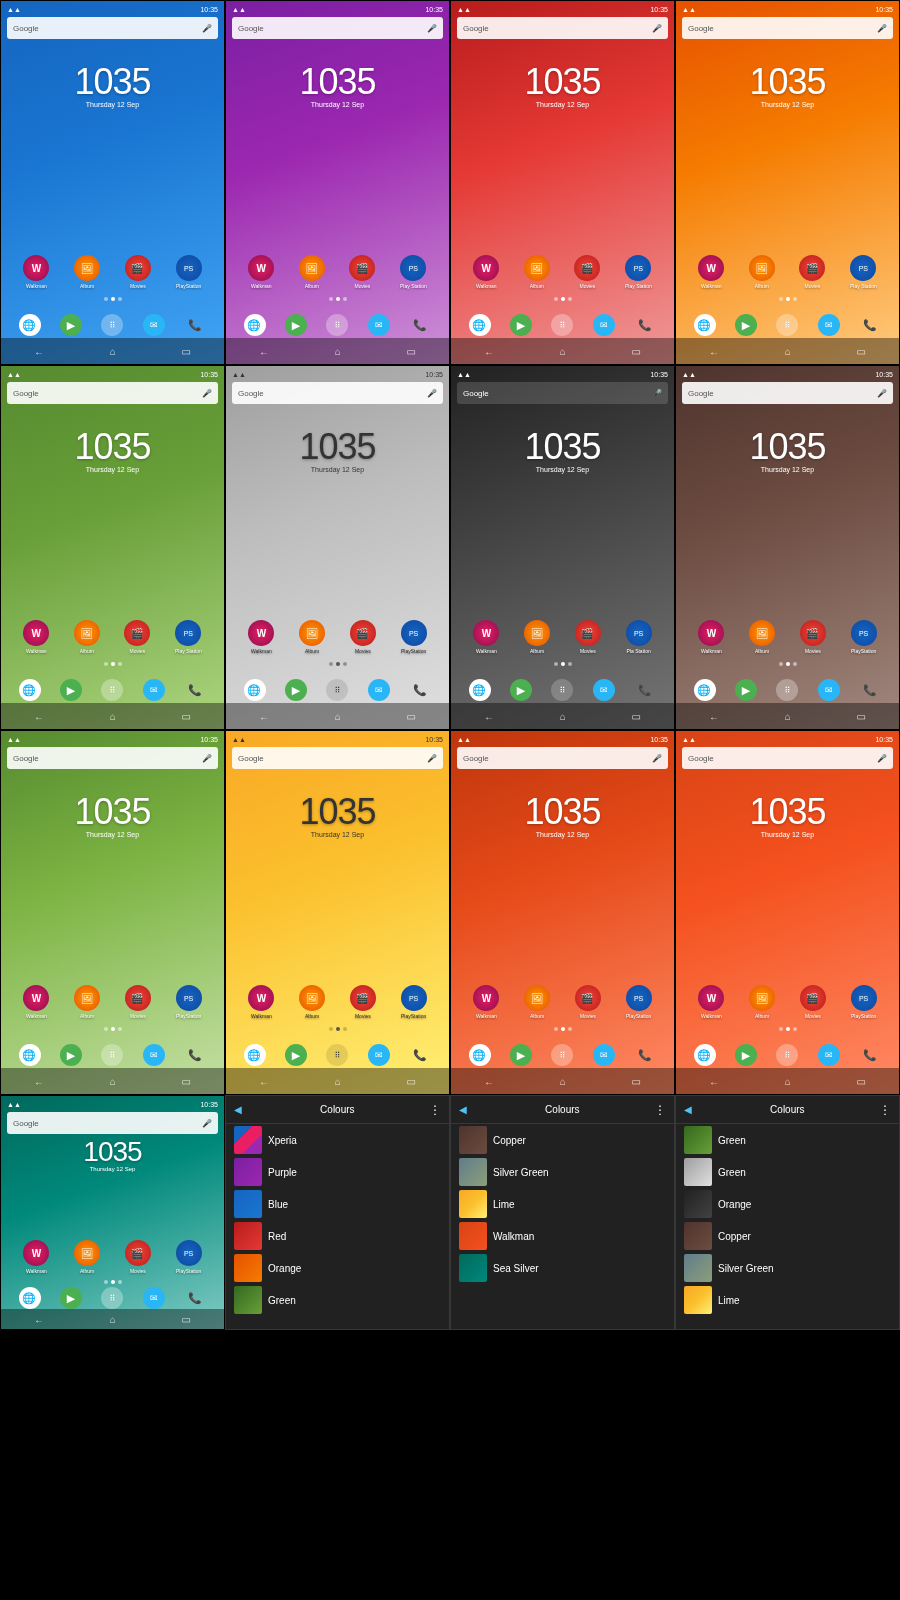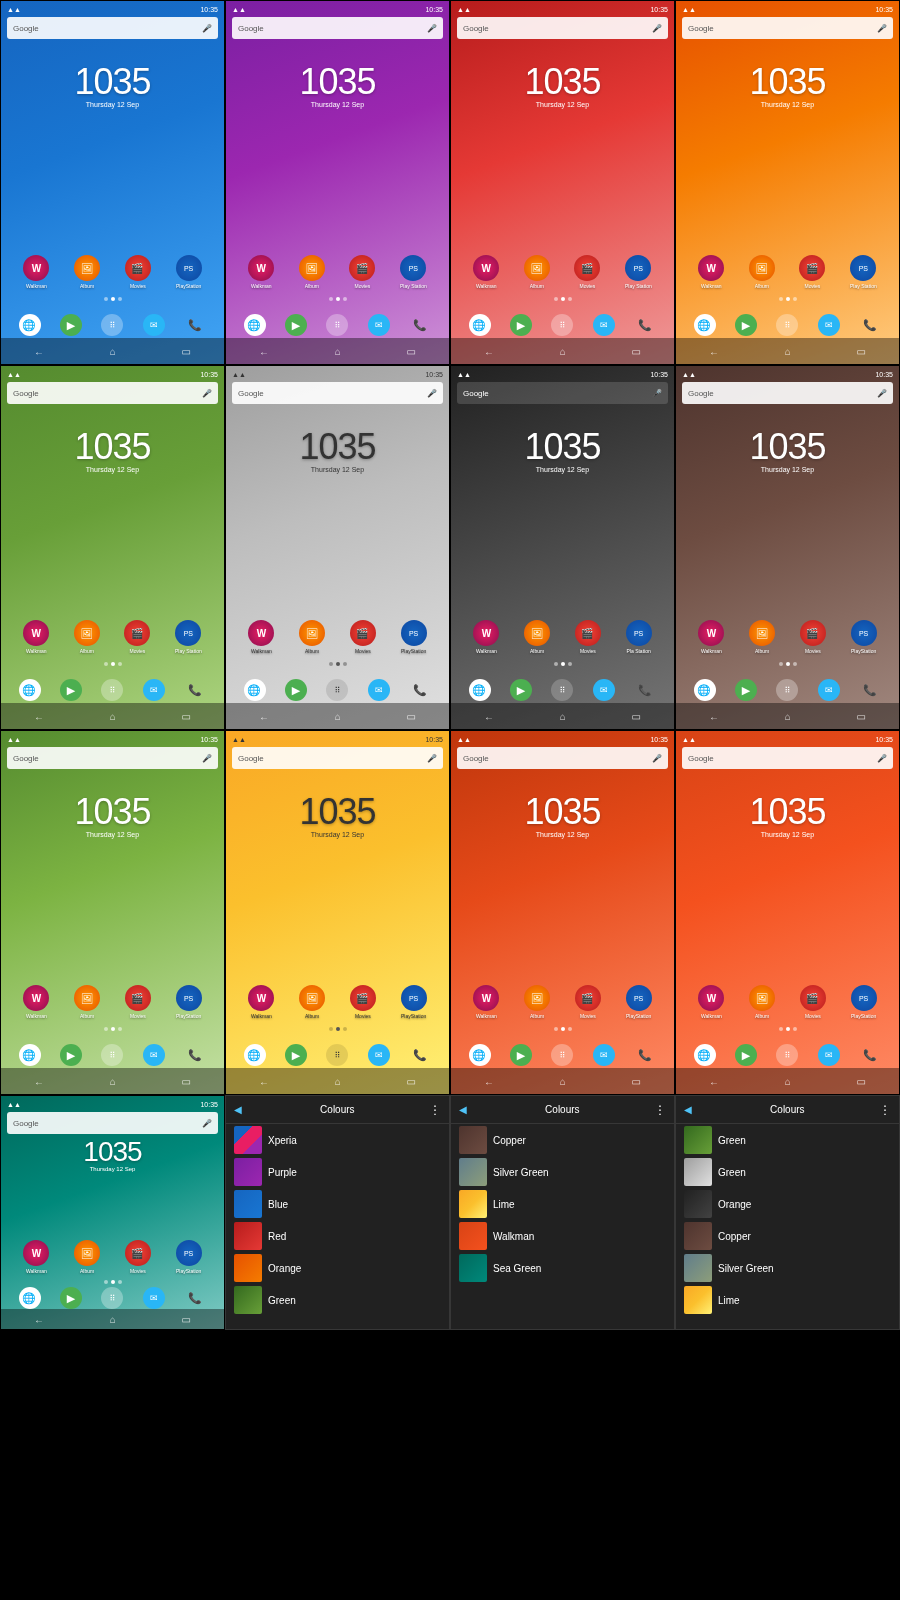--- a/index.html
+++ b/index.html
@@ -1064,21 +1064,21 @@
       <div class="color-item">
         <div class="color-swatch" style="background:linear-gradient(135deg,#F9A825,#FBC02D,#FFF176);"></div>
         <span class="color-name">Lime</span>
       </div>
       <div class="color-item">
         <div class="color-swatch" style="background:linear-gradient(135deg,#D84315,#F4511E);"></div>
         <span class="color-name">Walkman</span>
       </div>
       <div class="color-item">
         <div class="color-swatch" style="background:linear-gradient(135deg,#00695C,#00897B);"></div>
-        <span class="color-name">Sea Green</span>
+        <span class="color-name">Sea Silver</span>
       </div>
     </div>
   </div>
 
   <div class="color-panel">
     <div class="color-panel-header">
       <span class="panel-back-icon">◀</span>
       <span class="panel-title">Colours</span>
       <span class="panel-menu-icon">⋮</span>
     </div>

